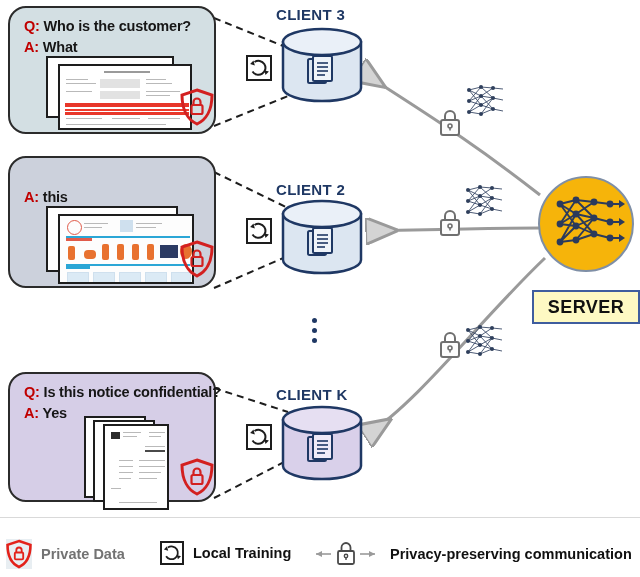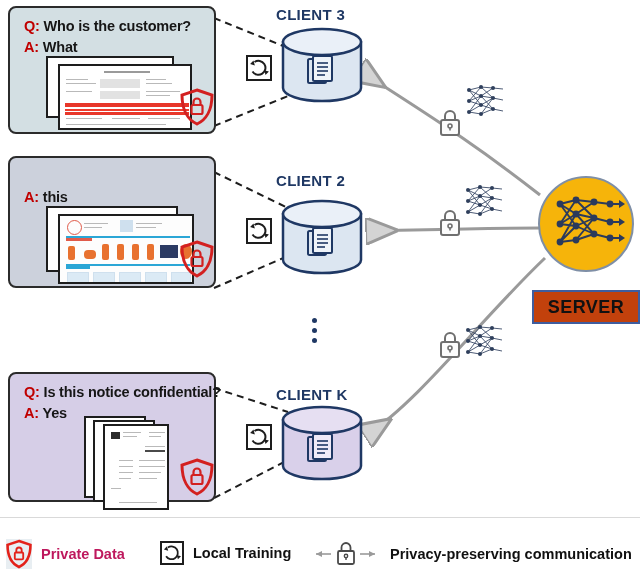--- a/index.html
+++ b/index.html
@@ -1,21 +1,21 @@
 <!DOCTYPE html>
 <html><head>
 <meta charset="utf-8">
 <style>
   html,body{margin:0;padding:0;background:#ffffff;}
   body{width:640px;height:577px;position:relative;overflow:hidden;
        font-family:"Liberation Sans",sans-serif;}
   .stage{position:absolute;left:0;top:0;width:640px;height:577px;}
 
   
-  .client-box{position:absolute;border:2.5px solid #2b2b2b;border-radius:8px;box-sizing:border-box;}
+  .client-box{position:absolute;border:2.5px solid #2b2b2b;border-radius:18px;box-sizing:border-box;}
   .qa{position:absolute;left:14px;font-weight:bold;color:#161616;white-space:nowrap;}
   .qa .lbl{color:#c00000;}
   .q-line{top:10px;font-size:14.5px;letter-spacing:-0.2px;}
   .a-line{top:31px;font-size:14.5px;letter-spacing:-0.2px;}
 
   
   .shield{position:absolute;width:34px;height:38px;}
 
   
   .docstack{position:absolute;}
@@ -36,33 +36,33 @@
               background:#ffffff;box-sizing:border-box;}
 
   
   .cyl{position:absolute;}
   .client-label{position:absolute;color:#1f3864;font-weight:bold;font-size:15px;
                 letter-spacing:0.3px;white-space:nowrap;}
 
   
   .server-circle{position:absolute;border-radius:50%;background:#f6b40a;
                  border:2px solid #7f8fa6;box-sizing:border-box;}
-  .server-box{position:absolute;border:2px solid #3f5d9e;background:#c2410c;
+  .server-box{position:absolute;border:2px solid #3f5d9e;background:#fef9c3;
               box-sizing:border-box;display:flex;align-items:center;justify-content:center;}
   .server-box span{font-weight:bold;font-size:18px;color:#111;letter-spacing:0.5px;}
 
   
   .vdots{position:absolute;display:flex;flex-direction:column;align-items:center;gap:5px;}
   .vdots i{display:block;width:5px;height:5px;border-radius:50%;background:#1f3864;}
 
   
   .legend{position:absolute;left:0;top:517px;width:640px;height:60px;}
   .leg-item{position:absolute;display:flex;align-items:center;}
   .leg-text{font-weight:bold;font-size:14.5px;white-space:nowrap;}
-  .leg-red{color:#be185d;}
+  .leg-red{color:#737373;}
   .leg-dark{color:#111111;}
   .hrule{position:absolute;left:0;top:0;width:640px;height:1px;background:#d9d9d9;}
 
   svg{display:block;overflow:visible;}
 </style>
 </head>
 <body>
 
 <div class="stage">
 
@@ -227,21 +227,21 @@
   </div>
 
   <div class="train-icon" style="left:246px;top:218px;">
     <svg viewBox="0 0 22 22" width="22" height="22">
       <path d="M4.5,14.5 A7,7 0 1 0 6.5,5" fill="none" stroke="#1d1d1d" stroke-width="2"></path>
       <path d="M5.5,3.5 L6.8,8.4 L2.1,7.1 Z" fill="#1d1d1d"></path>
       <path d="M17.5,18 L16.2,13.2 L20.9,14.5 Z" fill="#1d1d1d"></path>
     </svg>
   </div>
 
-  <div class="client-label" style="left:276px;top:172px;">CLIENT 2</div>
+  <div class="client-label" style="left:276px;top:181px;">CLIENT 2</div>
   <div class="cyl" style="left:280px;top:200px;">
     <svg width="84" height="74" viewBox="0 0 84 74">
       <path d="M3,14 L3,60 A39,13 0 0 0 81,60 L81,14 Z" fill="#dce6f1" stroke="#1f3864" stroke-width="2.5"></path>
       <ellipse cx="42" cy="14" rx="39" ry="13" fill="#eaf0f8" stroke="#1f3864" stroke-width="2.5"></ellipse>
       <g transform="translate(28,28)">
         <rect x="0" y="3" width="18" height="24" rx="1.5" fill="#dce6f1" stroke="#1f3864" stroke-width="2"></rect>
         <rect x="5" y="0" width="19" height="25" rx="1.5" fill="#eef3f9" stroke="#1f3864" stroke-width="2"></rect>
         <line x1="9" y1="7" x2="20" y2="7" stroke="#1f3864" stroke-width="1.6"></line>
         <line x1="9" y1="11" x2="20" y2="11" stroke="#1f3864" stroke-width="1.6"></line>
         <line x1="9" y1="15" x2="20" y2="15" stroke="#1f3864" stroke-width="1.6"></line>

